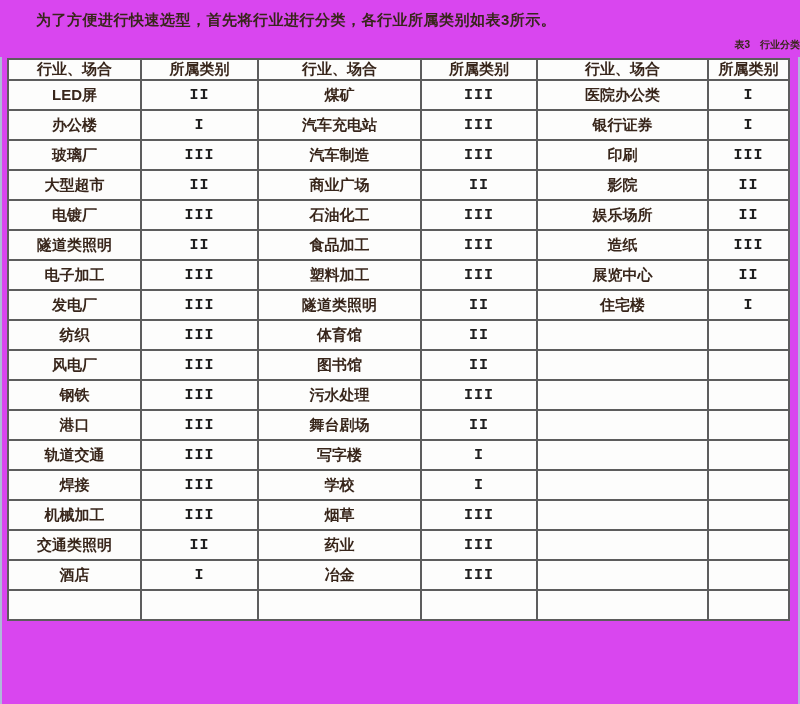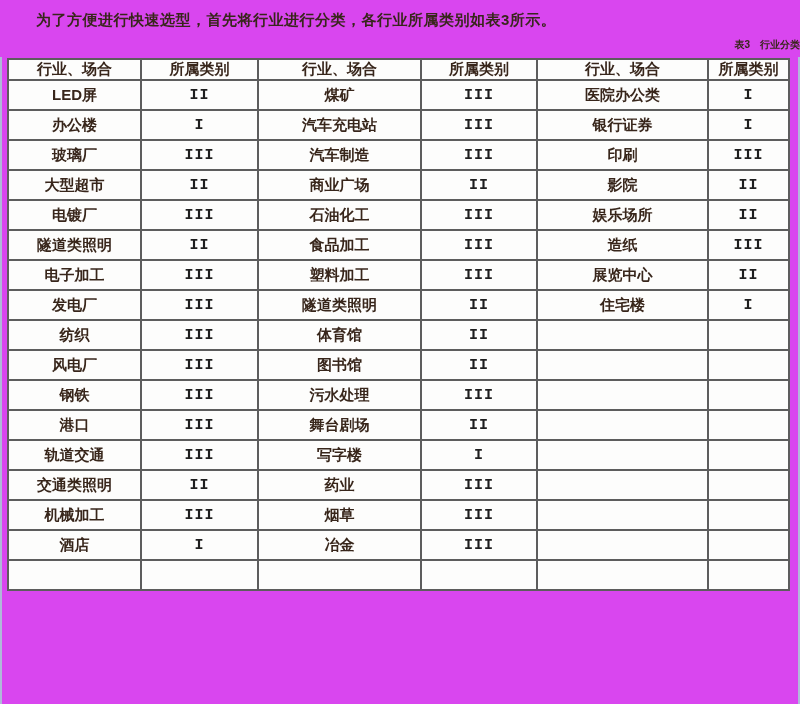--- a/index.html
+++ b/index.html
@@ -179,31 +179,39 @@
         </tr>
         <tr>
           <td class="industry">轨道交通</td>
           <td class="category">III</td>
           <td class="industry">写字楼</td>
           <td class="category">I</td>
           <td class="industry"></td>
           <td class="category"></td>
         </tr>
         <tr>
+          <td class="industry">焊接</td>
+          <td class="category">III</td>
+          <td class="industry">学校</td>
+          <td class="category">I</td>
+          <td class="industry"></td>
+          <td class="category"></td>
+        </tr>
+        <tr>
+          <td class="industry">机械加工</td>
+          <td class="category">III</td>
+          <td class="industry">烟草</td>
+          <td class="category">III</td>
+          <td class="industry"></td>
+          <td class="category"></td>
+        </tr>
+        <tr>
           <td class="industry">交通类照明</td>
           <td class="category">II</td>
           <td class="industry">药业</td>
-          <td class="category">III</td>
-          <td class="industry"></td>
-          <td class="category"></td>
-        </tr>
-        <tr>
-          <td class="industry">机械加工</td>
-          <td class="category">III</td>
-          <td class="industry">烟草</td>
           <td class="category">III</td>
           <td class="industry"></td>
           <td class="category"></td>
         </tr>
         <tr>
           <td class="industry">酒店</td>
           <td class="category">I</td>
           <td class="industry">冶金</td>
           <td class="category">III</td>
           <td class="industry"></td>

